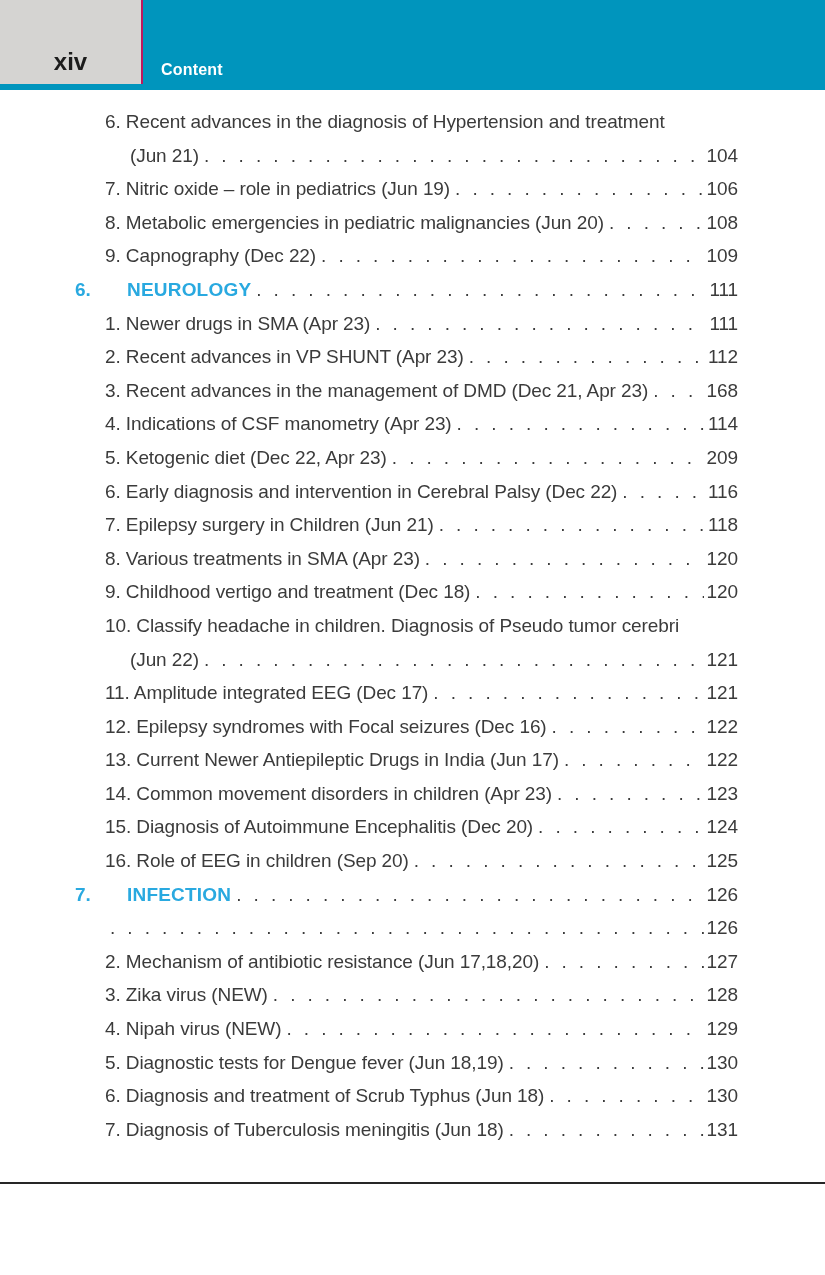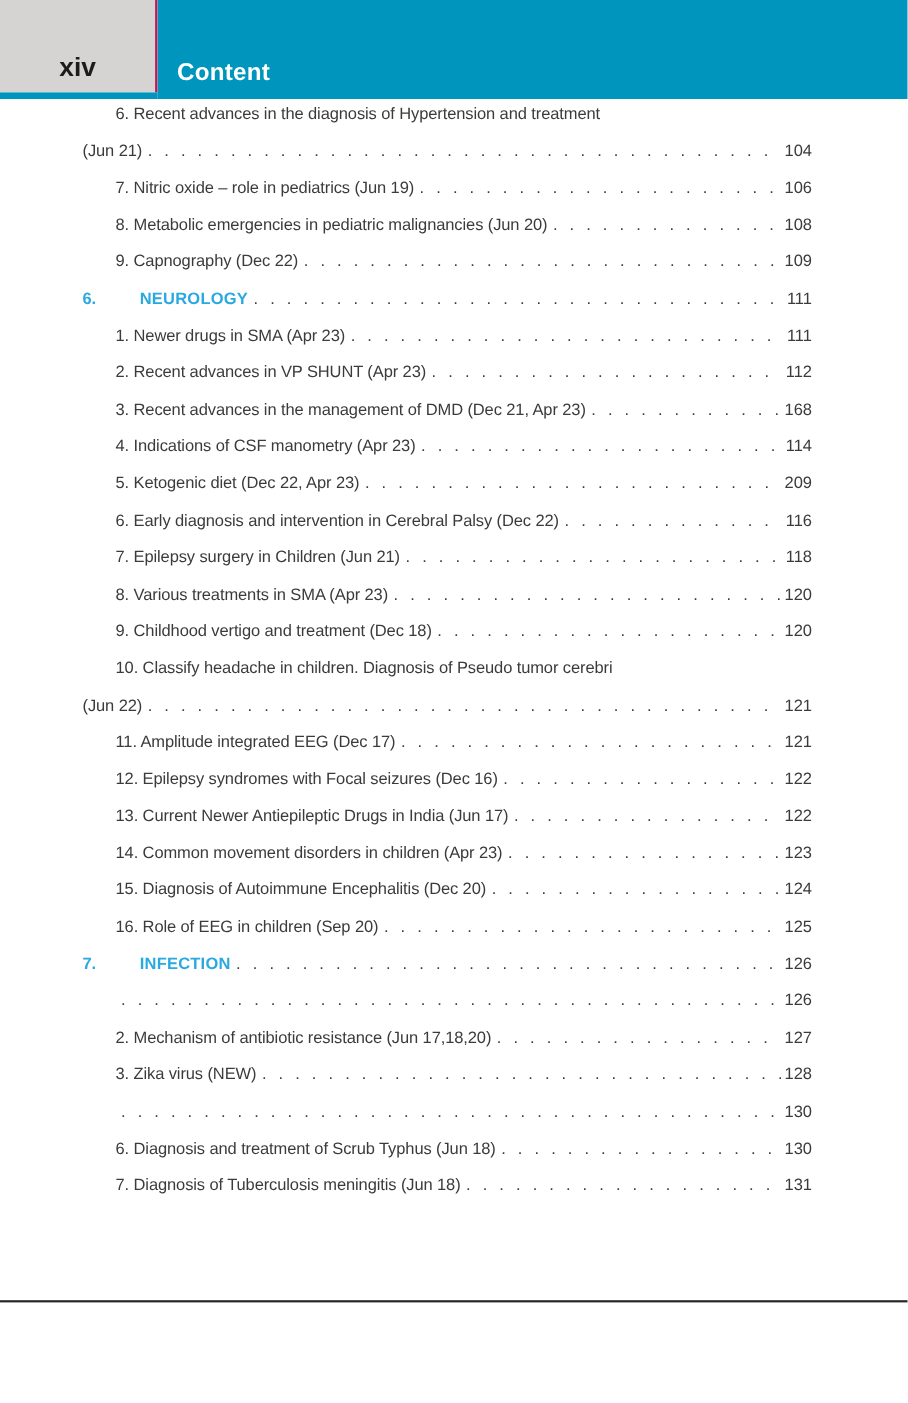--- a/index.html
+++ b/index.html
@@ -12,44 +12,44 @@
   }
   .page { position: absolute; inset: 0; background: #ffffff; }
 
   
   .header { position: absolute; top: 0; left: 0; width: 825px; height: 90px; }
   .banner {
     position: absolute; left: 143px; top: 0; right: 0; bottom: 0;
     background: var(--banner, #0095bd);
     display: flex; align-items: flex-end; padding: 0 0 11px 18px;
   }
-  .banner-title { color: #ffffff; font-weight: bold; font-size: 22px; letter-spacing: 0.2px; }
+  .banner-title { color: #ffffff; font-weight: bold; font-size: 16px; letter-spacing: 0.2px; }
   .folio-tab {
     position: absolute; left: 0; top: 0; width: 143px; height: 84px;
     background: var(--tab, #d5d4d2);
     border-right: 2px solid #be185d;
     display: flex; align-items: flex-end; justify-content: center;
     padding-bottom: 8px;
   }
   .folio { color: #1c1c1c; font-weight: bold; font-size: 24px; }
   .tab-underline {
     position: absolute; left: 0; bottom: 0; width: 143px; height: 6px;
     background: var(--banner, #0095bd);
   }
 
   
   .toc {
-    position: absolute; top: 72px; left: 75px; right: 87px;
+    position: absolute; top: 88px; left: 75px; right: 87px;
     padding-top: 15px;
-    font-size: 15px;
+    font-size: 19px;
     letter-spacing: -0.1px;
   }
   .line { height: 33.6px; display: flex; align-items: baseline; padding-top: 8px; }
   .item-row  { margin-left: 30px; }
-  .wrap-row  { }
+  .wrap-row  { margin-left: 55px; }
   .sec-num   { width: 32px; flex: none; color: var(--section, #29a9e0); font-weight: bold; }
   .sec-title { flex: none; color: var(--section, #29a9e0); font-weight: bold; letter-spacing: 0.2px; margin-left: 20px; }
   .item-text { flex: none; white-space: nowrap; }
   .dots {
     flex: 1 1 auto; overflow: hidden; white-space: nowrap;
     margin: 0 3px 0 5px; color: var(--text, #3b3b3b);
   }
   .dots::after {
     content: ". . . . . . . . . . . . . . . . . . . . . . . . . . . . . . . . . . . . . . . . . . . . . . . . . . . . . . . . . . . . . . . . . . . . . . . . . . . . . . . . . . . .";
     letter-spacing: 3.4px;
@@ -204,20 +204,26 @@
         <span class="item-text">2. Mechanism of antibiotic resistance (Jun 17,18,20)</span>
         <span class="dots"></span>
         <span class="page-num">127</span>
       </div>
       <div class="line item-row">
         <span class="item-text">3. Zika virus (NEW)</span>
         <span class="dots"></span>
         <span class="page-num">128</span>
       </div>
       <div class="line item-row">
+        <span class="item-text">4. Nipah virus (NEW)</span>
+        <span class="dots"></span>
+        <span class="page-num">129</span>
+      </div>
+      <div class="line item-row">
+        <span class="item-text">5. Diagnostic tests for Dengue fever (Jun 18,19)</span>
         <span class="dots"></span>
         <span class="page-num">130</span>
       </div>
       <div class="line item-row">
         <span class="item-text">6. Diagnosis and treatment of Scrub Typhus (Jun 18)</span>
         <span class="dots"></span>
         <span class="page-num">130</span>
       </div>
       <div class="line item-row">
         <span class="item-text">7. Diagnosis of Tuberculosis meningitis (Jun 18)</span>

